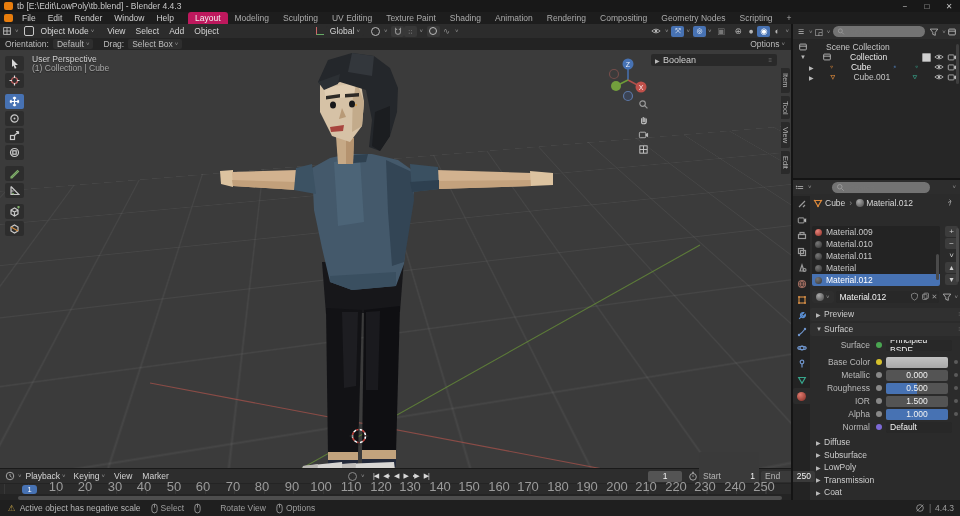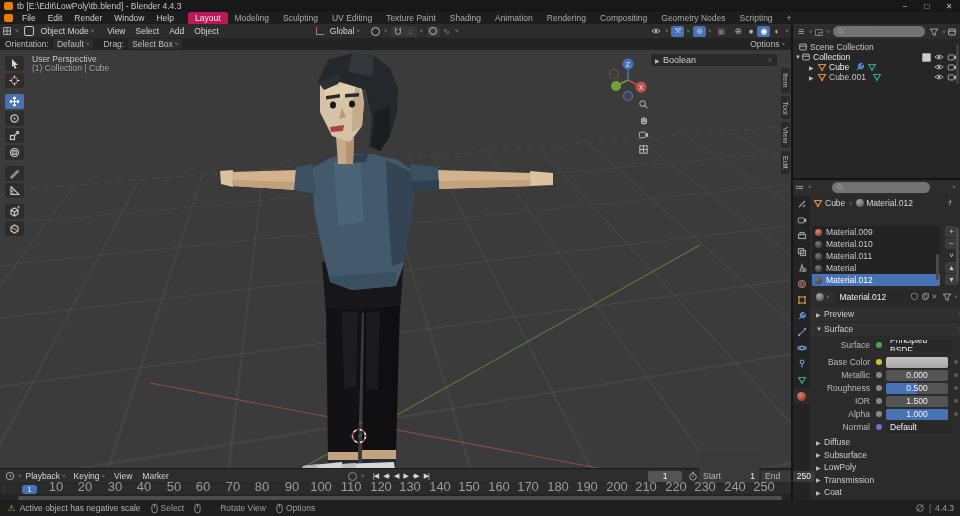--- a/index.html
+++ b/index.html
@@ -48,21 +48,21 @@
   .tgap{height:4px;}
   .navicon{position:absolute;left:637px;width:13px;height:13px;color:#c9c9c9;
         display:flex;align-items:center;justify-content:center;}
   
   #outliner{left:793px;top:24px;width:167px;height:154px;background:#262626;}
   #outliner-header{height:15px;background:#2d2d2d;display:flex;align-items:center;padding:0 2px;}
   .search{background:#737373;border-radius:7px;height:11px;display:flex;align-items:center;
         padding:0 4px;color:#8a8a8a;}
   .search input{background:transparent;border:0;outline:0;color:#cfcfcf;font-size:8px;width:70px;
         font-family:inherit;}
-  .orow{height:10px;display:flex;align-items:center;font-size:8.5px;color:#c6c6c6;}
+  .orow{height:10px;display:flex;align-items:center;font-size:8.5px;color:#c6c6c6;gap:16px;}
   .orow .name{margin-left:2px;}
   .orow .right{margin-left:auto;display:flex;gap:3px;align-items:center;padding-right:3px;}
   
   #props{left:793px;top:180px;width:167px;height:320px;background:#2b2b2b;}
   #props-header{height:14px;background:#2d2d2d;display:flex;align-items:center;}
   #prop-tabs{position:absolute;left:0;top:16px;width:17px;bottom:0;background:#232323;}
   .ptab{width:17px;height:16px;display:flex;align-items:center;justify-content:center;}
   .ptab.active{background:#2b2b2b;border-radius:2px 0 0 2px;}
   #prop-content{position:absolute;left:17px;top:16px;right:0;bottom:0;}
   .crumb{height:13px;display:flex;align-items:center;font-size:8.5px;color:#d8d8d8;padding:0 3px;}
@@ -502,21 +502,21 @@
           </svg>
         </span>
     </div>
     <div style="padding-top:3px;">
       <div class="orow" style="padding-left:5px;">
         <svg class="ic" width="10" height="10">
             <use href="#i-box"></use>
           </svg>
         <span class="name">Scene Collection</span>
       </div>
-      <div class="orow" style="text-align:right;">
+      <div class="orow" style="padding-left:5px;text-align:right;">
         <span class="tri">▼</span>
         <svg class="ic" width="10" height="10">
             <use href="#i-box"></use>
           </svg>
         <span class="name" style="color:#e8e8e8;">Collection</span>
         <span class="right">
           <span style="width:7px;height:7px;border:1px solid #999;border-radius:1px;background:#cfcfcf;"></span>
           <svg width="10" height="10">
               <use href="#i-eye"></use>
             </svg>

